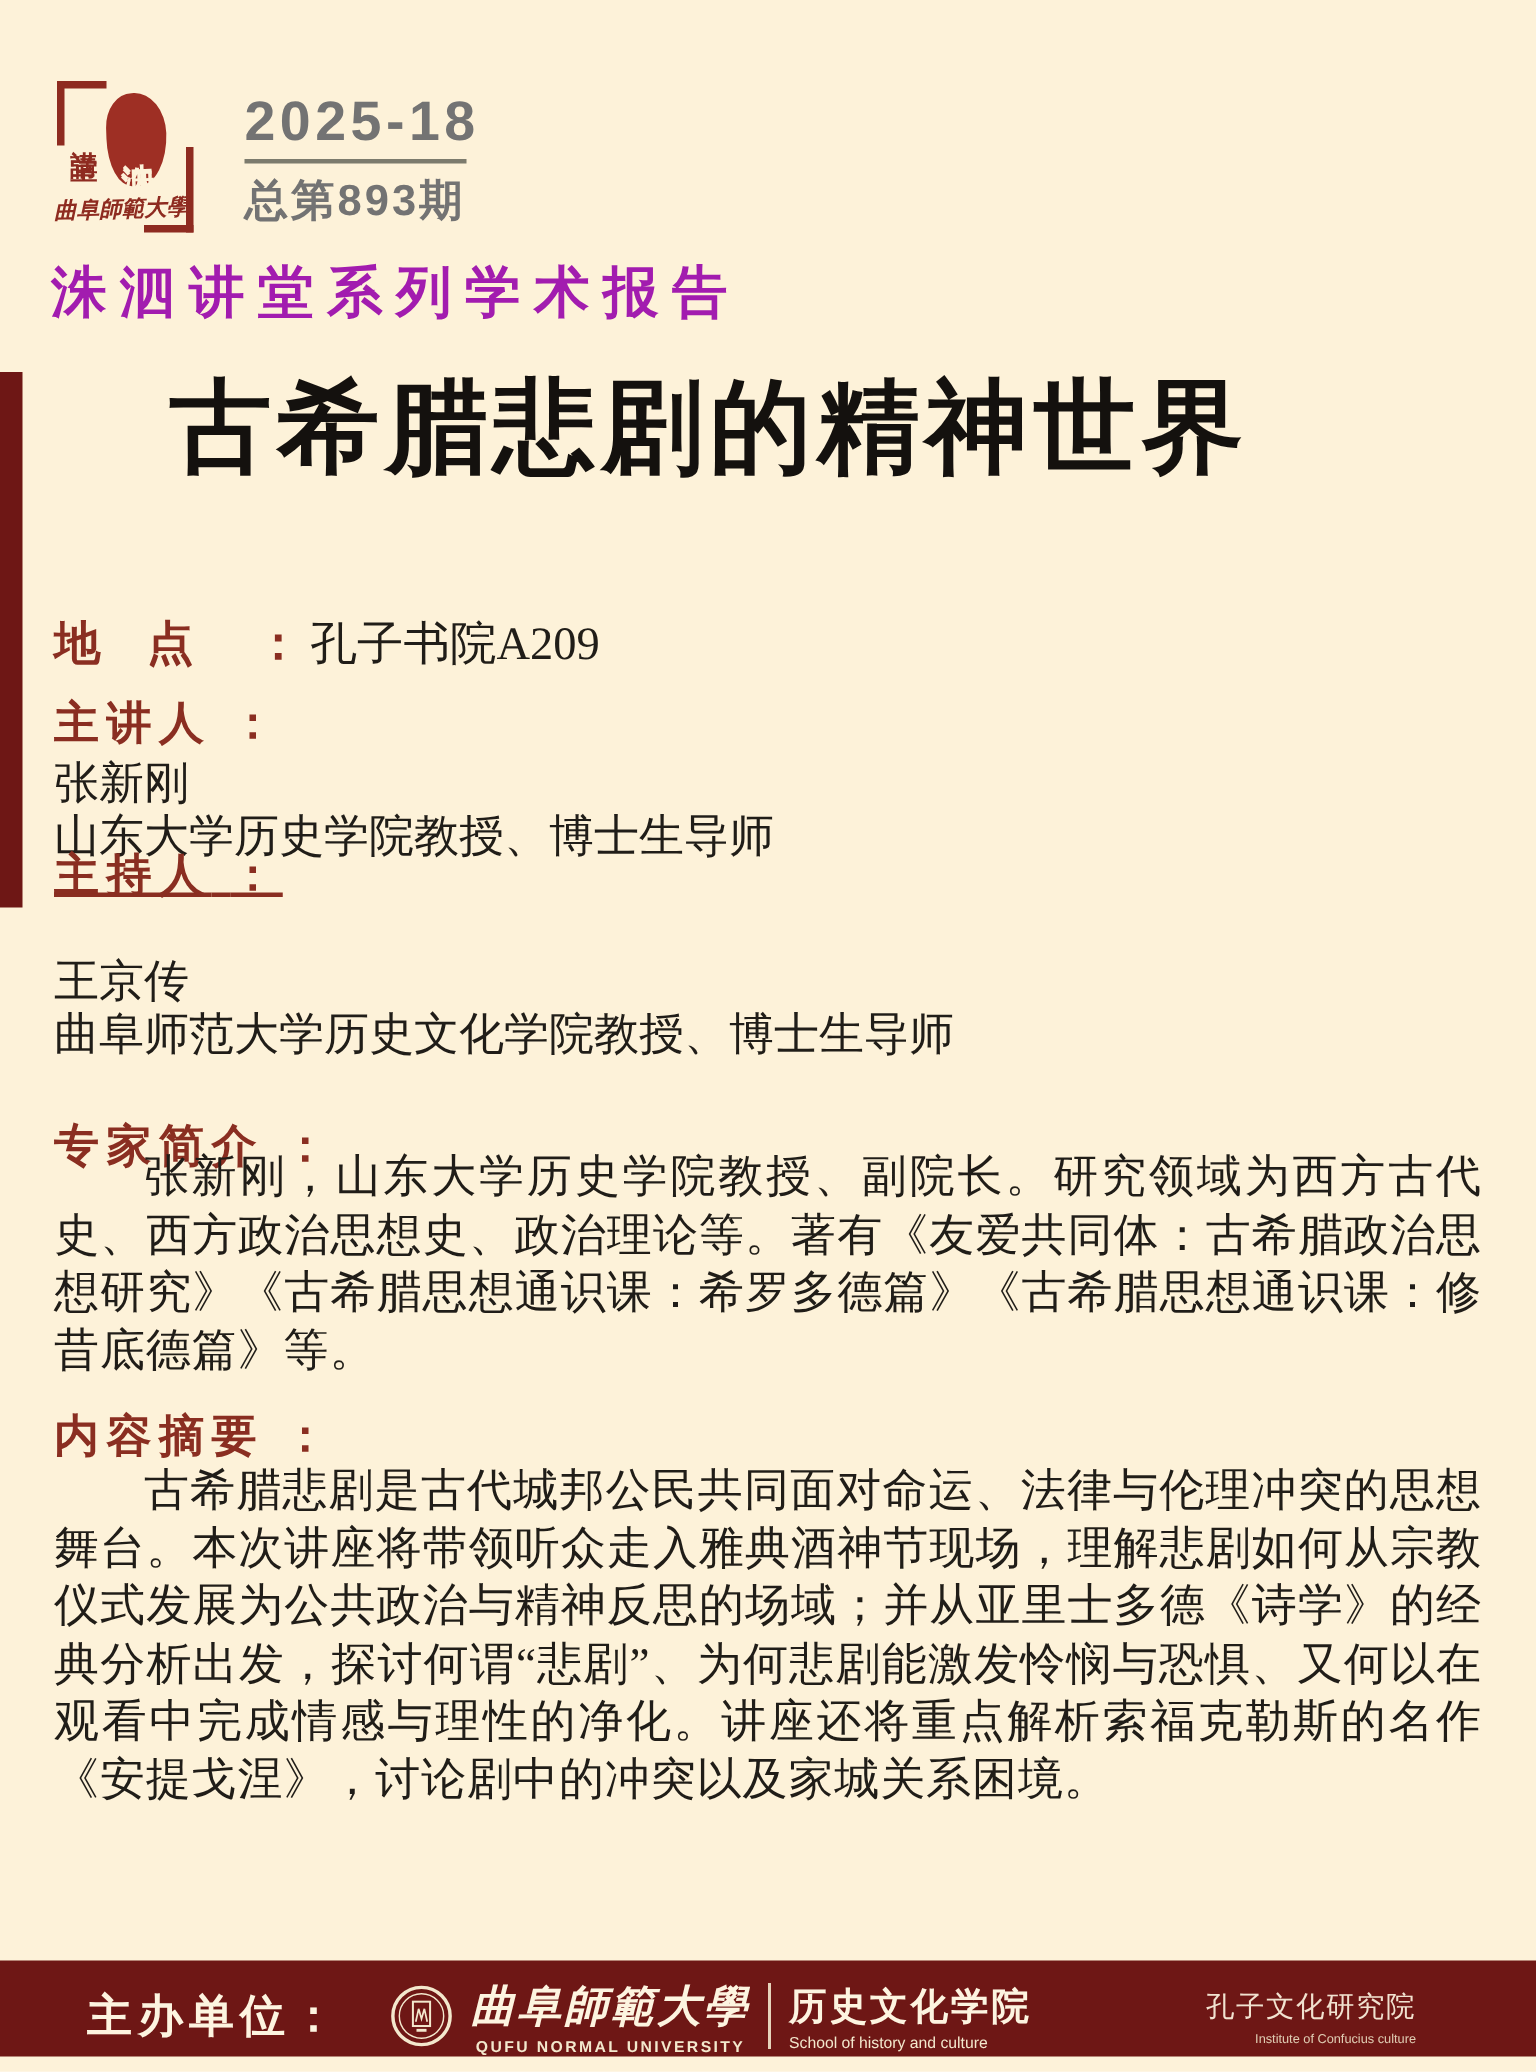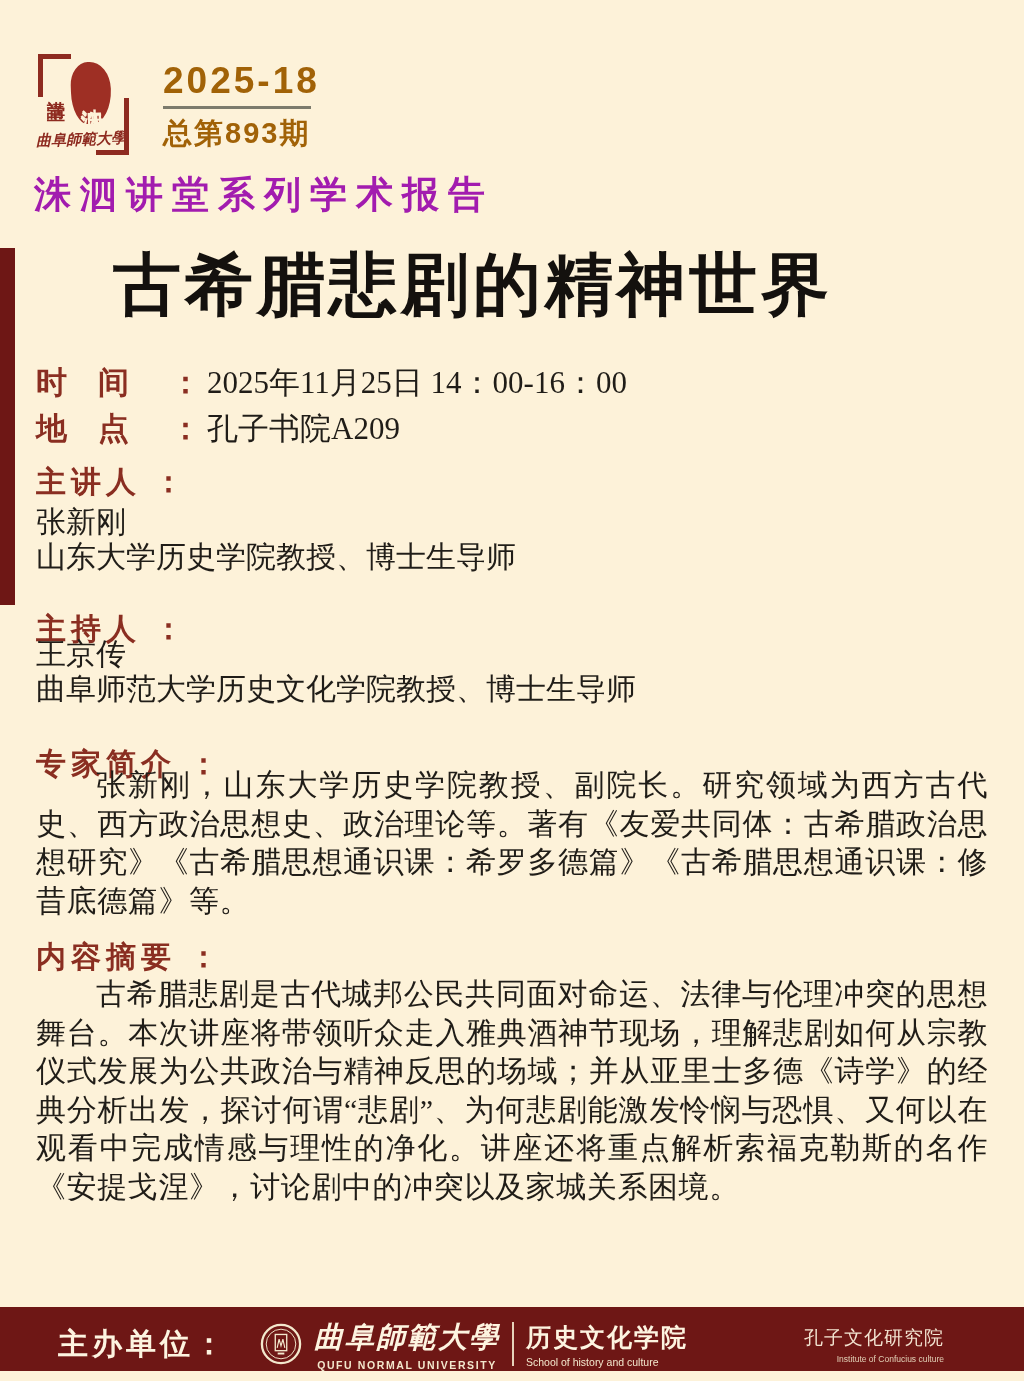--- a/index.html
+++ b/index.html
@@ -9,21 +9,21 @@
   
   .logo{position:absolute;left:38px;top:50px;width:95px;height:105px;}
   .br-tl{position:absolute;left:0;top:4px;width:28px;height:38px;border-top:5px solid #8e2b20;border-left:5px solid #8e2b20;}
   .br-br{position:absolute;left:58px;top:48px;width:28px;height:52px;border-bottom:5px solid #8e2b20;border-right:5px solid #8e2b20;}
   .logo-hall{position:absolute;left:8px;top:36px;writing-mode:vertical-rl;font-weight:bold;color:#8e2b20;font-size:18px;line-height:20px;letter-spacing:2px;}
   .logo-seal{position:absolute;left:33px;top:12px;width:40px;height:62px;background:#9e2f24;border-radius:46% 54% 50% 42%/38% 46% 58% 54%;transform:rotate(-2deg);display:flex;align-items:center;justify-content:center;}
   .seal-txt{writing-mode:vertical-rl;color:#fdf2d9;font-weight:bold;font-size:22px;line-height:22px;letter-spacing:2px;}
   .logo-script{position:absolute;left:-2px;top:80px;width:100px;font-style:italic;font-weight:bold;color:#8e2b20;font-size:15px;white-space:nowrap;transform:rotate(-2deg);}
 
   
-  .issue{position:absolute;left:163px;top:60px;font-family:"Liberation Sans","DejaVu Sans",sans-serif;color:#a16207;}
+  .issue{position:absolute;left:163px;top:60px;font-family:"Liberation Sans","DejaVu Sans",sans-serif;color:#737373;}
   .issue-num{font-size:37px;font-weight:bold;letter-spacing:3px;}
   .issue-line{width:148px;height:3px;background:#7c7b6d;margin:4px 0 5px 0;}
   .issue-total{font-size:29px;font-weight:bold;letter-spacing:2px;}
 
   
   .series-title{position:absolute;left:34px;top:170px;color:#a21caf;font-size:37px;font-weight:bold;letter-spacing:9px;}
   .main-title{position:absolute;left:0;top:240px;width:946px;margin:0;text-align:center;color:#14110e;font-size:68px;font-weight:bold;letter-spacing:4px;}
   .left-bar{position:absolute;left:0;top:248px;width:15px;height:357px;background:#6e1715;}
 
   
@@ -71,32 +71,29 @@
     <div class="issue-line"></div>
     <div class="issue-total">总第893期</div>
   </div>
 
   <div class="series-title">洙泗讲堂系列学术报告</div>
 
   <h1 class="main-title">古希腊悲剧的精神世界</h1>
 
   <div class="left-bar"></div>
 
-  <div class="row" style="top:362px;">
-    <span class="lab lab-wide">时　间</span><span class="colon">：</span><span>2025年11月25日 14：00-16：00</span>
-  </div>
   <div class="row" style="top:408px;">
     <span class="lab lab-wide">地　点</span><span class="colon">：</span><span>孔子书院A209</span>
   </div>
 
   <div class="sec-label" style="top:462px;"><span>主讲人</span> <span>：</span></div>
   <div class="plain" style="top:502px;">张新刚</div>
   <div class="plain" style="top:537px;">山东大学历史学院教授、博士生导师</div>
 
-  <div class="sec-label" style="top:609px;"><span>主持人</span> <span>：</span></div>
+  <div class="sec-label" style="top:563px;text-decoration:underline;"><span>主持人</span> <span>：</span></div>
   <div class="plain" style="top:634px;">王京传</div>
   <div class="plain" style="top:669px;">曲阜师范大学历史文化学院教授、博士生导师</div>
 
   <div class="sec-label" style="top:744px;"><span>专家简介</span> <span>：</span></div>
   <div class="para" style="top:766px;">张新刚，山东大学历史学院教授、副院长。研究领域为西方古代史、西方政治思想史、政治理论等。著有《友爱共同体：古希腊政治思想研究》《古希腊思想通识课：希罗多德篇》《古希腊思想通识课：修昔底德篇》等。</div>
 
   <div class="sec-label" style="top:937px;"><span>内容摘要</span> <span>：</span></div>
   <div class="para" style="top:975px;">古希腊悲剧是古代城邦公民共同面对命运、法律与伦理冲突的思想舞台。本次讲座将带领听众走入雅典酒神节现场，理解悲剧如何从宗教仪式发展为公共政治与精神反思的场域；并从亚里士多德《诗学》的经典分析出发，探讨何谓“悲剧”、为何悲剧能激发怜悯与恐惧、又何以在观看中完成情感与理性的净化。讲座还将重点解析索福克勒斯的名作《安提戈涅》，讨论剧中的冲突以及家城关系困境。</div>
 
   <div class="footer">

